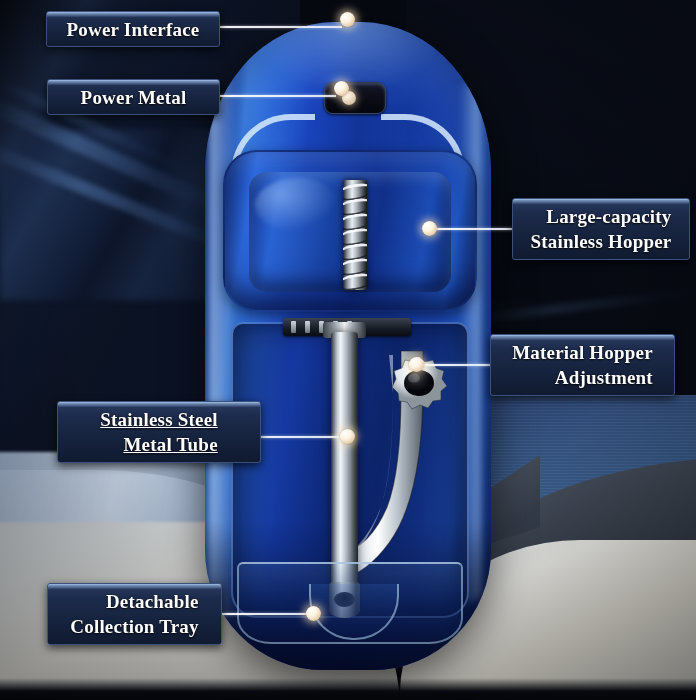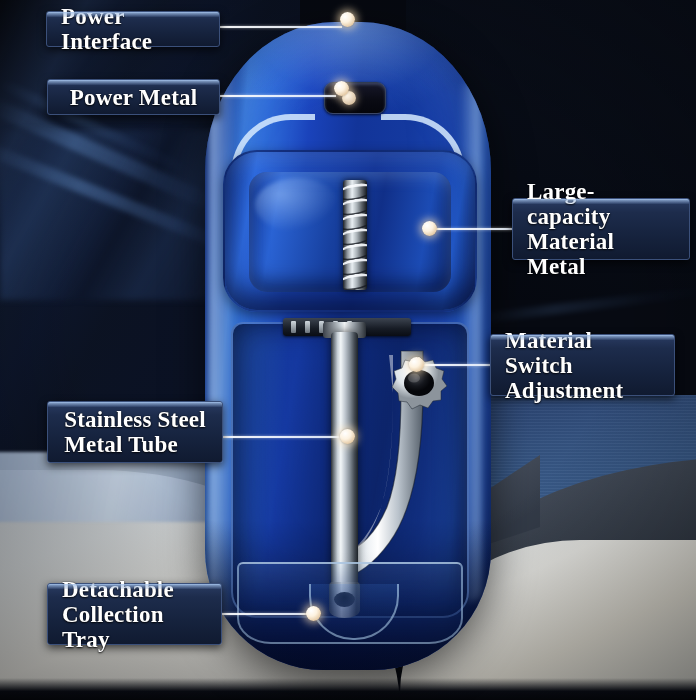--- a/index.html
+++ b/index.html
@@ -342,23 +342,23 @@
   
   .label {
     position:absolute;
     background: linear-gradient(180deg, #2a3c63 0%, #1d2c4c 22%, #16233e 60%, #101a30 100%);
     border: 1px solid #3e5party;
     border: 1px solid #3b507a;
     border-radius: 3px;
     box-shadow: 0 3px 8px rgba(0,0,0,0.65), inset 0 1px 0 rgba(150,180,225,0.5);
     color: #ffffff;
     font-weight: bold;
-    font-size: 23px;
+    font-size: 19px;
     line-height: 25px;
-    text-align: left;
+    text-align: right;
     letter-spacing: 0.2px;
     padding: 0 14px;
     text-shadow: 0 1px 2px rgba(0,0,0,0.85), 0 0 1px rgba(0,0,0,0.9);
     white-space: pre-line;
     box-sizing: border-box;
   }
   .label::before {
     content:"";
     position:absolute; left:0; right:0; top:0; height:5px;
     background: linear-gradient(180deg, rgba(165,195,235,0.85), rgba(90,120,170,0.15));
@@ -490,28 +490,28 @@
   <div id="callout-layer">
       <div class="leader" style="left: 220px; top: 26px; width: 122px;"></div>
       <div class="dot" style="left: 340px; top: 12px;"></div>
       <div class="label" style="left: 46px; top: 11px; width: 174px; height: 36px; display: flex; align-items: center; justify-content: center;">Power Interface</div>
       <div class="leader" style="left: 220px; top: 95px; width: 116px;"></div>
       <div class="dot" style="left: 334px; top: 81px;"></div>
       <div class="label" style="left: 47px; top: 79px; width: 173px; height: 36px; display: flex; align-items: center; justify-content: center;">Power Metal</div>
       <div class="leader" style="left: 435px; top: 228px; width: 78px;"></div>
       <div class="dot" style="left: 422px; top: 221px;"></div>
       <div class="label" style="left: 512px; top: 198px; width: 178px; height: 62px; display: flex; align-items: center; justify-content: center;">Large-capacity
-Material Metal</div>
+Stainless Hopper</div>
       <div class="leader" style="left: 422px; top: 364px; width: 69px;"></div>
       <div class="dot" style="left: 409px; top: 357px;"></div>
-      <div class="label" style="left: 490px; top: 334px; width: 185px; height: 62px; display: flex; align-items: center; justify-content: center;">Material Switch
+      <div class="label" style="left: 490px; top: 334px; width: 185px; height: 62px; display: flex; align-items: center; justify-content: center;">Material Hopper
 Adjustment</div>
       <div class="leader" style="left: 215px; top: 436px; width: 132px;"></div>
       <div class="dot" style="left: 340px; top: 429px;"></div>
-      <div class="label" style="left: 47px; top: 401px; width: 176px; height: 62px; display: flex; align-items: center; justify-content: center;">Stainless Steel
+      <div class="label" style="left: 57px; top: 401px; width: 204px; height: 62px; display: flex; align-items: center; justify-content: center; text-decoration: underline;">Stainless Steel
 Metal Tube</div>
       <div class="leader" style="left: 222px; top: 613px; width: 92px;"></div>
       <div class="dot" style="left: 306px; top: 606px;"></div>
       <div class="label" style="left: 47px; top: 583px; width: 175px; height: 62px; display: flex; align-items: center; justify-content: center;">Detachable
 Collection Tray</div>
     </div>
 
 </div>
 
 </body></html>

